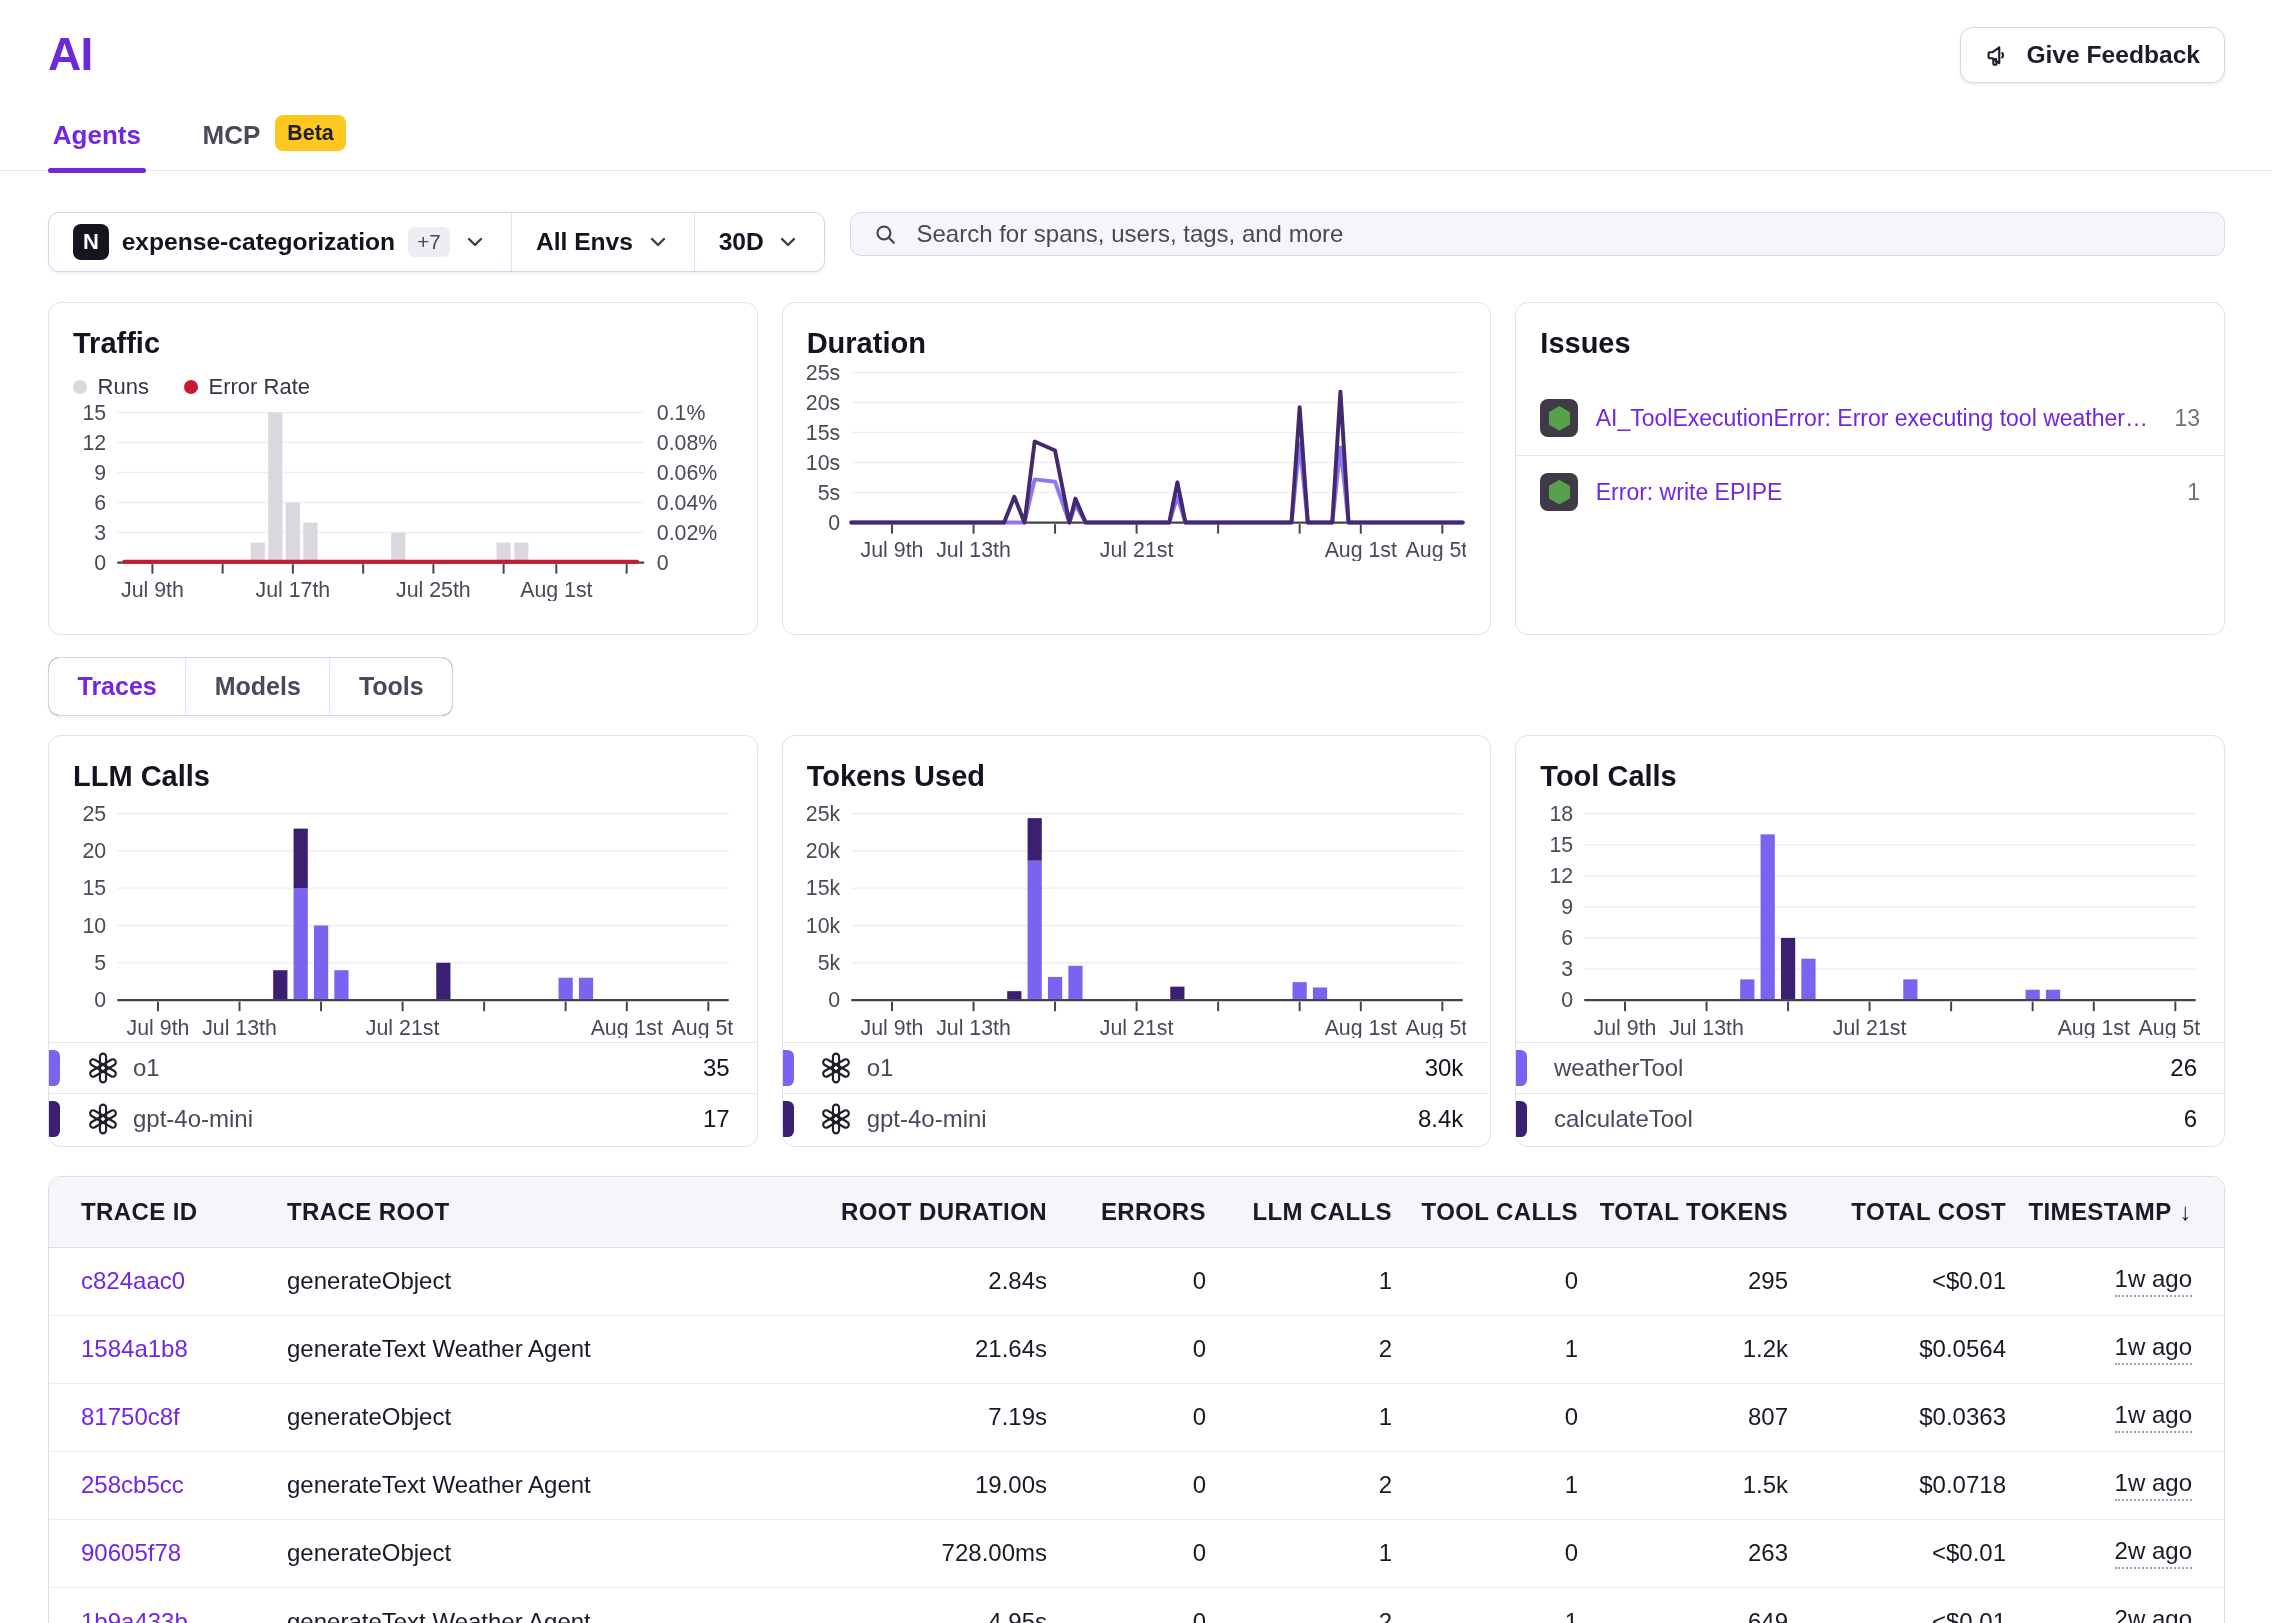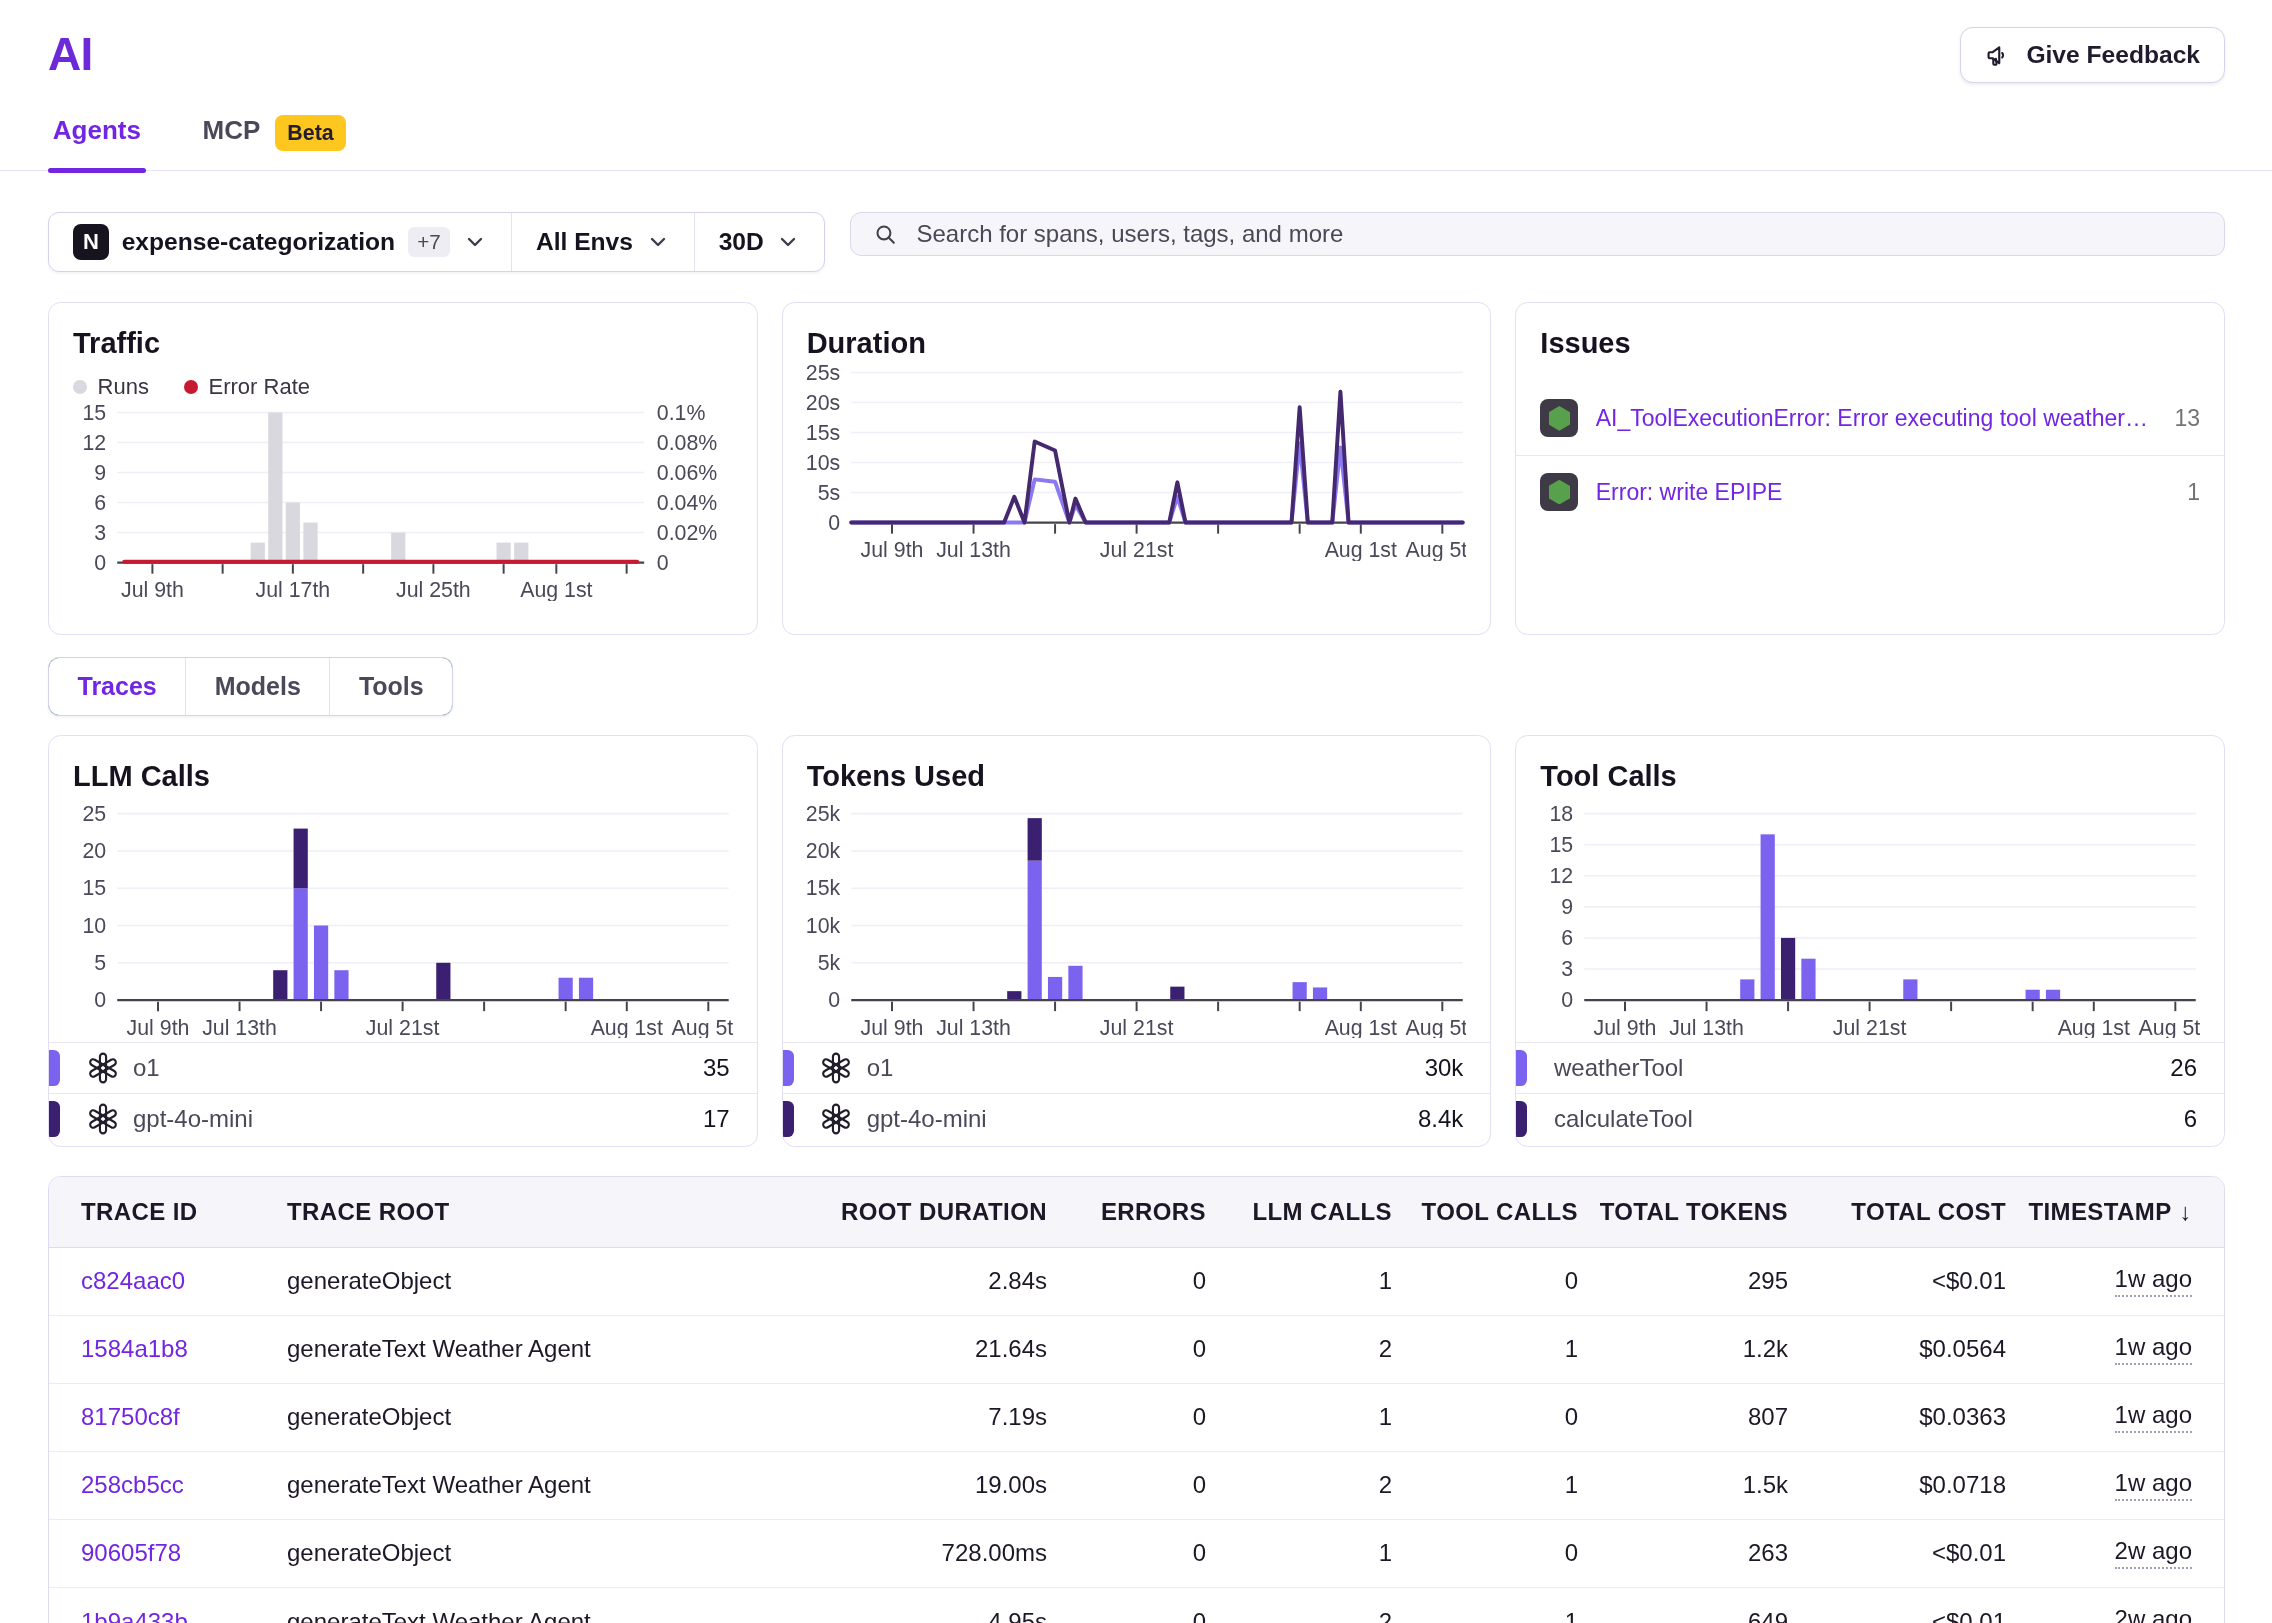--- a/index.html
+++ b/index.html
@@ -16,21 +16,21 @@
   .page{padding:0 48px;position:relative;width:100%;height:100%}
   
   .topbar{display:flex;justify-content:space-between;align-items:flex-start;padding-top:27px}
   h1{font-size:46px;margin:0;font-weight:700;letter-spacing:-0.8px;color:#6d28d9}
   .feedback-btn{display:inline-flex;align-items:center;gap:12.7px;border:1.6px solid #d8d1ee;background:#fff;
     border-radius:12.7px;padding:0 24px;height:56px;font-size:24.6px;font-weight:700;color:#201b2d;
     box-shadow:0 1.6px 3.2px rgba(40,20,90,.08);cursor:pointer;font-family:inherit}
   .feedback-btn svg{width:28.5px;height:28.5px}
   
   .tabs{display:flex;gap:52px;margin:24px -48px 0;padding:0 48px;border-bottom:1.6px solid #e8e3f6}
-  .tab{display:flex;align-items:flex-start;gap:14.3px;font-size:26px;font-weight:600;color:#4c4859;
+  .tab{display:flex;align-items:flex-end;gap:14.3px;font-size:26px;font-weight:600;color:#4c4859;
     padding:8px 4.8px 19px;position:relative;cursor:pointer}
   .tab.active{color:var(--accent)}
   .tab.active::after{content:"";position:absolute;left:0;right:0;bottom:-3.2px;height:5.6px;border-radius:3.2px;background:var(--accent)}
   .beta{background:var(--beta-yellow);color:#221d30;font-size:21.4px;font-weight:700;padding:5.6px 12.7px;border-radius:8px}
   
   .filter-row{display:flex;gap:25px;margin-top:41px}
   .seg-group{display:flex;border:1.6px solid #d8d1ee;border-radius:11px;background:#fff;height:60px;
     align-items:stretch;box-shadow:0 1.6px 2.4px rgba(40,20,90,.05)}
   .seg{display:flex;align-items:center;gap:12.7px;padding:0 24px;font-size:24.6px;font-weight:700;background:none;
     border:none;border-right:1.6px solid #e6e1f2;color:#16121f;font-family:inherit;cursor:pointer;white-space:nowrap}

